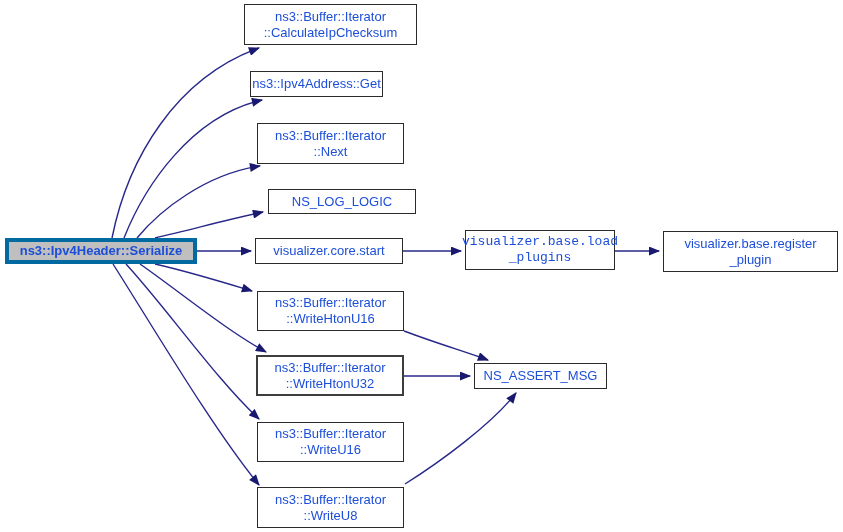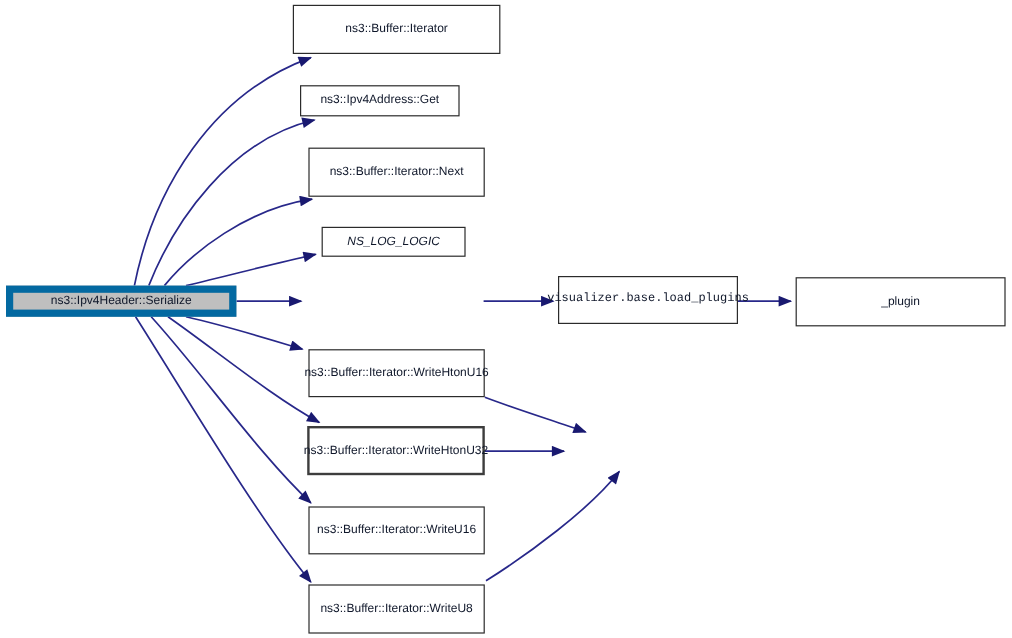--- a/index.html
+++ b/index.html
@@ -20,35 +20,36 @@
     left: 0;
     top: 0;
     width: 843px;
     height: 532px;
   }
   .node {
     position: absolute;
     box-sizing: border-box;
     background: #ffffff;
     border: 1px solid #2b2b2b;
-    color: #0f172a;
-    font-size: 10px;
+    color: #1d4ed8;
+    font-size: 13px;
     line-height: 16px;
     display: flex;
+    flex-direction: column;
     align-items: center;
     justify-content: center;
     text-align: center;
     white-space: nowrap;
     cursor: pointer;
   }
   .node span { display: block; }
   .node.root {
     background: #bfbfbf;
-    border: 6px solid #0369a1;
-    font-weight: normal;
+    border: 4px solid #0369a1;
+    font-weight: bold;
   }
   .node.emph {
     border: 2px solid #3d3d3d;
   }
   path.edge {
     fill: none;
     stroke: #28288a;
     stroke-width: 1.4px;
   }
 </style>
@@ -78,35 +79,39 @@
     <path class="edge" d="M 403 251 L 461 251" marker-end="url(#arrow)"></path>
     <path class="edge" d="M 615 251 L 659 251" marker-end="url(#arrow)"></path>
   </svg>
 
   <div class="node root" style="left:5px; top:238px; width:192px; height:26px;">
     <span>ns3::Ipv4Header::Serialize</span>
   </div>
 
   <div class="node" style="left:244px; top:4px; width:173px; height:41px;">
     <span>ns3::Buffer::Iterator</span>
+    <span>::CalculateIpChecksum</span>
   </div>
 
   <div class="node" style="left:250px; top:71px; width:133px; height:26px;">
     <span>ns3::Ipv4Address::Get</span>
   </div>
 
   <div class="node" style="left:257px; top:123px; width:147px; height:41px;">
     <span>ns3::Buffer::Iterator</span>
     <span>::Next</span>
   </div>
 
-  <div class="node" style="left:268px; top:189px; width:120px; height:25px;font-style:italic;">
+  <div class="node" style="left:268px; top:189px; width:148px; height:25px;">
     <span>NS_LOG_LOGIC</span>
   </div>
 
+  <div class="node" style="left:255px; top:238px; width:148px; height:26px;">
+    <span>visualizer.core.start</span>
+  </div>
 
   <div class="node" style="left:257px; top:291px; width:147px; height:40px;">
     <span>ns3::Buffer::Iterator</span>
     <span>::WriteHtonU16</span>
   </div>
 
   <div class="node emph" style="left:256px; top:355px; width:148px; height:41px;">
     <span>ns3::Buffer::Iterator</span>
     <span>::WriteHtonU32</span>
   </div>
@@ -120,17 +125,21 @@
     <span>ns3::Buffer::Iterator</span>
     <span>::WriteU8</span>
   </div>
 
   <div class="node" style="left:465px; top:230px; width:150px; height:40px;font-family:Liberation Mono, monospace;">
     <span>visualizer.base.load</span>
     <span>_plugins</span>
   </div>
 
   <div class="node" style="left:663px; top:231px; width:175px; height:41px;">
+    <span>visualizer.base.register</span>
     <span>_plugin</span>
   </div>
 
+  <div class="node" style="left:474px; top:363px; width:133px; height:26px;">
+    <span>NS_ASSERT_MSG</span>
+  </div>
 
 </div>
 
 </body></html>

